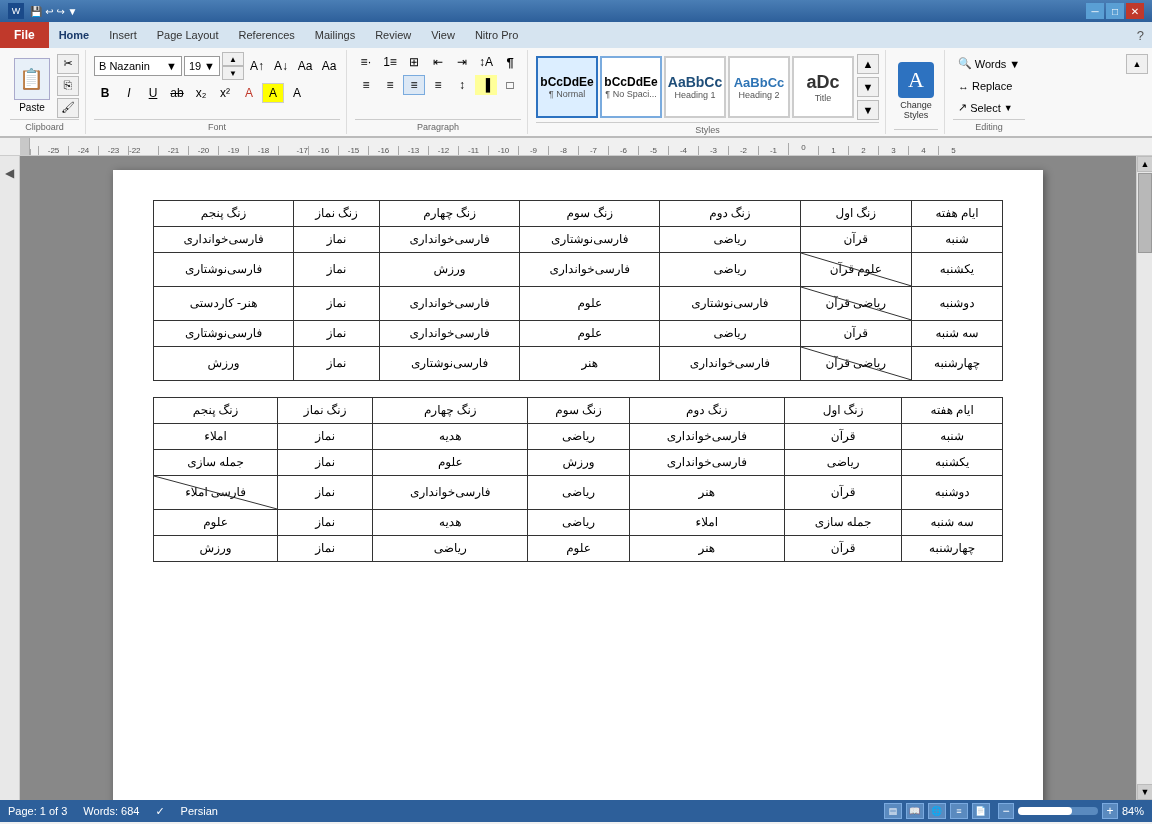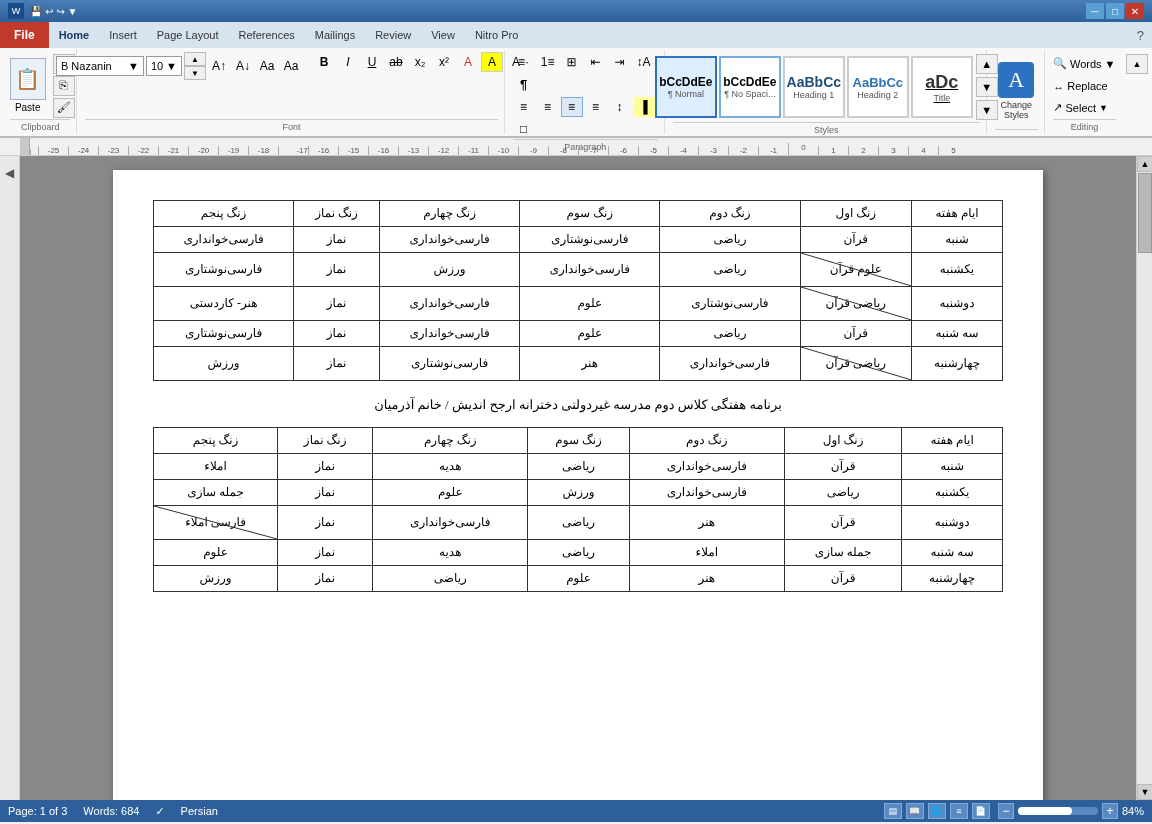--- a/index.html
+++ b/index.html
@@ -330,28 +330,28 @@
       <div style="display:flex;flex-direction:column;gap:2px;">
         <div class="small-btn" title="Cut">✂</div>
         <div class="small-btn" title="Copy">⎘</div>
         <div class="small-btn" title="Format Painter">🖌</div>
       </div>
     </div>
     <div class="ribbon-group-label">Clipboard</div>
   </div>
 
   <div class="ribbon-group" style="min-width:150px;">
-    <div class="ribbon-group-content" style="gap:11px;align-items:flex-start;">
+    <div class="ribbon-group-content" style="flex-direction:column;gap:3px;align-items:flex-start;">
       <div class="font-row">
         <div class="font-name-box">
           <span>B Nazanin</span>
           <span>▼</span>
         </div>
         <div class="font-size-box">
-          <span>10</span>
+          <span>19</span>
           <span>▼</span>
         </div>
         <div style="display:flex;flex-direction:column;">
           <div class="small-btn" style="height:14px;font-size:8px;">▲</div>
           <div class="small-btn" style="height:14px;font-size:8px;">▼</div>
         </div>
         <div class="format-btn" title="Grow Font">A↑</div>
         <div class="format-btn" title="Shrink Font">A↓</div>
         <div class="format-btn" title="Clear Formatting">Aa</div>
         <div class="format-btn">Aa</div>
@@ -407,21 +407,21 @@
           <div class="style-box-label">¶ No Spaci...</div>
         </div>
         <div class="style-box" style="border-color:#ccc;">
           <div class="style-box-text" style="font-size:14px;color:#1f4e79;font-weight:bold;">AaBbCc</div>
           <div class="style-box-label">Heading 1</div>
         </div>
         <div class="style-box" style="border-color:#ccc;">
           <div class="style-box-text" style="font-size:13px;color:#2e74b5;">AaBbCc</div>
           <div class="style-box-label">Heading 2</div>
         </div>
-        <div class="style-box" style="border-color:#ccc;text-decoration:underline;">
+        <div class="style-box" style="border-color:#ccc;">
           <div class="style-box-text" style="font-size:18px;font-weight:bold;color:#333;">aDc</div>
           <div class="style-box-label">Title</div>
         </div>
       </div>
       <div style="display:flex;flex-direction:column;justify-content:space-around;height:70px;">
         <div class="small-btn">▲</div>
         <div class="small-btn">▼</div>
         <div class="small-btn">▼</div>
       </div>
     </div>
@@ -466,21 +466,21 @@
   </div>
 </div>
 
 <div class="ruler">
   <div style="width:10px;height:18px;background:#c8c8c8;border-right:1px solid #aaa;"></div>
   <div class="ruler-marks" style="font-size:8px;color:#555;display:flex;align-items:flex-end;">
     <span style="width:8px;border-left:1px solid #aaa;height:6px;display:inline-block;"></span>
     <span style="width:30px;text-align:center;font-size:8px;border-left:1px solid #aaa;">-25</span>
     <span style="width:30px;text-align:center;font-size:8px;border-left:1px solid #aaa;">-24</span>
     <span style="width:30px;text-align:center;font-size:8px;border-left:1px solid #aaa;">-23</span>
-    <span style="width:30px;text-align:center;font-size:8px;border-left:1px solid #aaa;">-22</span>
+    <span style="width:30px;text-align:left;font-size:8px;border-left:1px solid #aaa;">-22</span>
     <span style="width:30px;text-align:center;font-size:8px;border-left:1px solid #aaa;">-21</span>
     <span style="width:30px;text-align:center;font-size:8px;border-left:1px solid #aaa;">-20</span>
     <span style="width:30px;text-align:center;font-size:8px;border-left:1px solid #aaa;">-19</span>
     <span style="width:30px;text-align:center;font-size:8px;border-left:1px solid #aaa;">-18</span>
     <span style="width:30px;text-align:right;font-size:8px;border-left:1px solid #aaa;">-17</span>
     <span style="width:30px;text-align:center;font-size:8px;border-left:1px solid #aaa;">-16</span>
     <span style="width:30px;text-align:center;font-size:8px;border-left:1px solid #aaa;">-15</span>
     <span style="width:30px;text-align:center;font-size:8px;border-left:1px solid #aaa;">-16</span>
     <span style="width:30px;text-align:center;font-size:8px;border-left:1px solid #aaa;">-13</span>
     <span style="width:30px;text-align:center;font-size:8px;border-left:1px solid #aaa;">-12</span>
@@ -586,21 +586,20 @@
           </td>
           <td>فارسی‌خوانداری</td>
           <td>هنر</td>
           <td>فارسی‌نوشتاری</td>
           <td>نماز</td>
           <td>ورزش</td>
         </tr>
       </tbody>
         </table>
 
-      <div class="doc-title" style="position:relative;">برنامه هفتگی کلاس دوم مدرسه غیردولتی دخترانه ارجح اندیش / خانم آذرمیان</div>
 
       <table class="doc-table">
         <tbody>
             <tr>
           <td>ایام هفته</td>
           <td>زنگ اول</td>
           <td>زنگ دوم</td>
           <td>زنگ سوم</td>
           <td>زنگ چهارم</td>
           <td>زنگ نماز</td>

